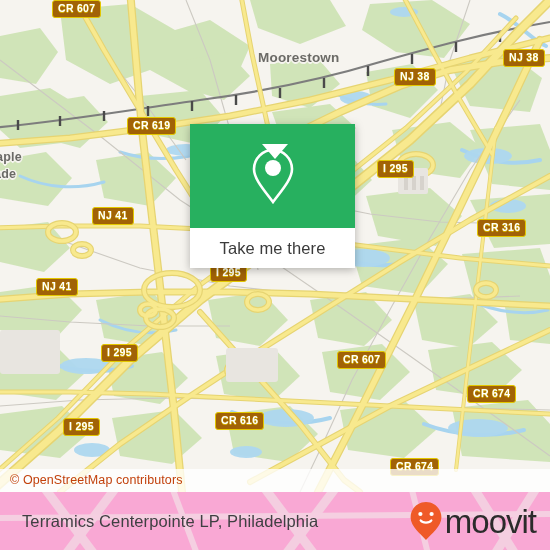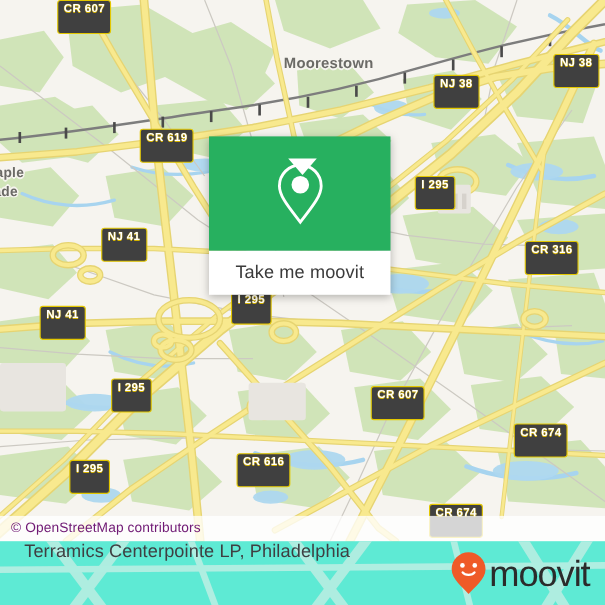--- a/index.html
+++ b/index.html
@@ -32,44 +32,44 @@
     white-space: nowrap;
     text-shadow:
       -1.5px 0 #f6f4ef, 1.5px 0 #f6f4ef, 0 -1.5px #f6f4ef, 0 1.5px #f6f4ef,
       -1px -1px #f6f4ef, 1px -1px #f6f4ef, -1px 1px #f6f4ef, 1px 1px #f6f4ef;
   }
   .place-label.small { font-size: 12.5px; }
 
   
   .shield {
     position: absolute;
-    background: #404040;
+    background: #a16207;
     border: 1.6px solid #e3c700;
     border-radius: 3px;
     color: #ffffff;
     font-family: "Liberation Sans", sans-serif;
     font-size: 10.5px;
     font-weight: 700;
     letter-spacing: .3px;
-    padding: 2px 5px 16px 5px;
+    padding: 2px 5px 3px 5px;
     line-height: 1;
     white-space: nowrap;
     text-shadow: 0 0 1px #caa800, 0 1px 0 #d6b400;
   }
 
   
   .attribution {
     position: absolute;
     left: 0; bottom: 0;
     width: 100%;
     background: rgba(255,255,255,.78);
     padding: 4px 0 5px 10px;
     font-family: "Liberation Sans", sans-serif;
     font-size: 12.5px;
-    color: #701a75;
+    color: #c2410c;
     letter-spacing: .1px;
   }
 
   
   .popup {
     position: absolute;
     left: 190px; top: 124px;
     width: 165px;
     filter: drop-shadow(0 2px 4px rgba(0,0,0,.28));
   }
@@ -97,22 +97,22 @@
     border-left: 13px solid transparent;
     border-right: 13px solid transparent;
     border-top: 15px solid #ffffff;
   }
 
   
   .footer {
     position: absolute;
     left: 0; top: 492px;
     width: 550px; height: 58px;
-    background: #5eead4;
-    display: flex; 
+    background: #f9a8d4;
+    display: flex; align-items: center;
     overflow: hidden;
   }
   .footer-watermark {
     position: absolute; left: 0; top: 0;
     width: 550px; height: 58px;
     opacity: .55;
   }
   .footer-title {
     position: relative;
     margin-left: 22px;
@@ -360,21 +360,21 @@
     <div class="shield" style="left:390px; top:458px;">CR 674</div>
 
     <div class="popup">
       <div class="popup-top">
         <svg width="46" height="58" viewBox="0 0 46 58">
           <path d="M23,3 C12.5,3 4,11.5 4,22 C4,32 14,43 23,55 C32,43 42,32 42,22 C42,11.5 33.5,3 23,3 Z" fill="none" stroke="#ffffff" stroke-width="2.6"></path>
           <circle cx="23" cy="21" r="8" fill="#ffffff"></circle>
         </svg>
       </div>
       <div class="popup-bottom">
-        <span class="popup-label">Take me moovit</span>
+        <span class="popup-label">Take me there</span>
       </div>
     </div>
     <div class="popup-tail"></div>
 
     <div class="attribution">© OpenStreetMap contributors</div>
   </div>
 
   <div class="footer">
     <svg class="footer-watermark" width="550" height="58" viewBox="0 0 550 58">
       <g stroke="#f0eeea" stroke-width="9" fill="none">

